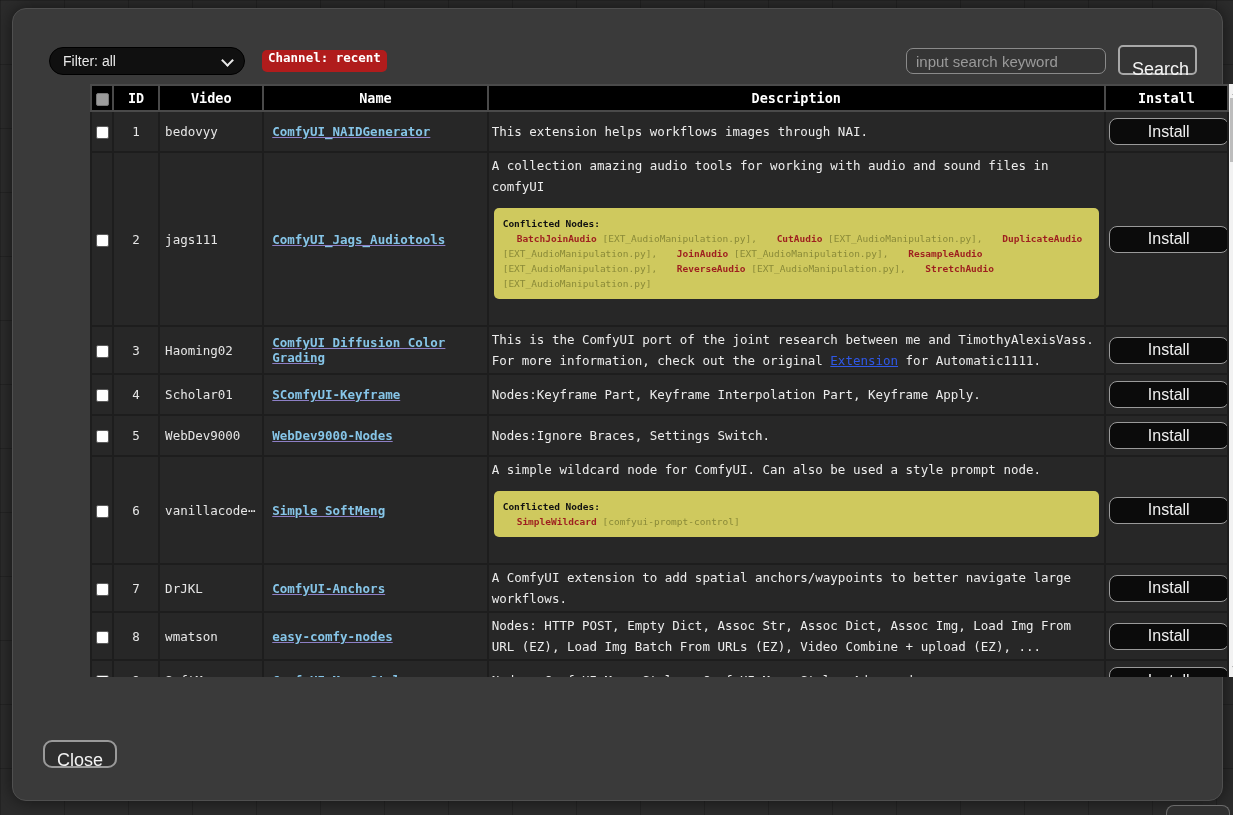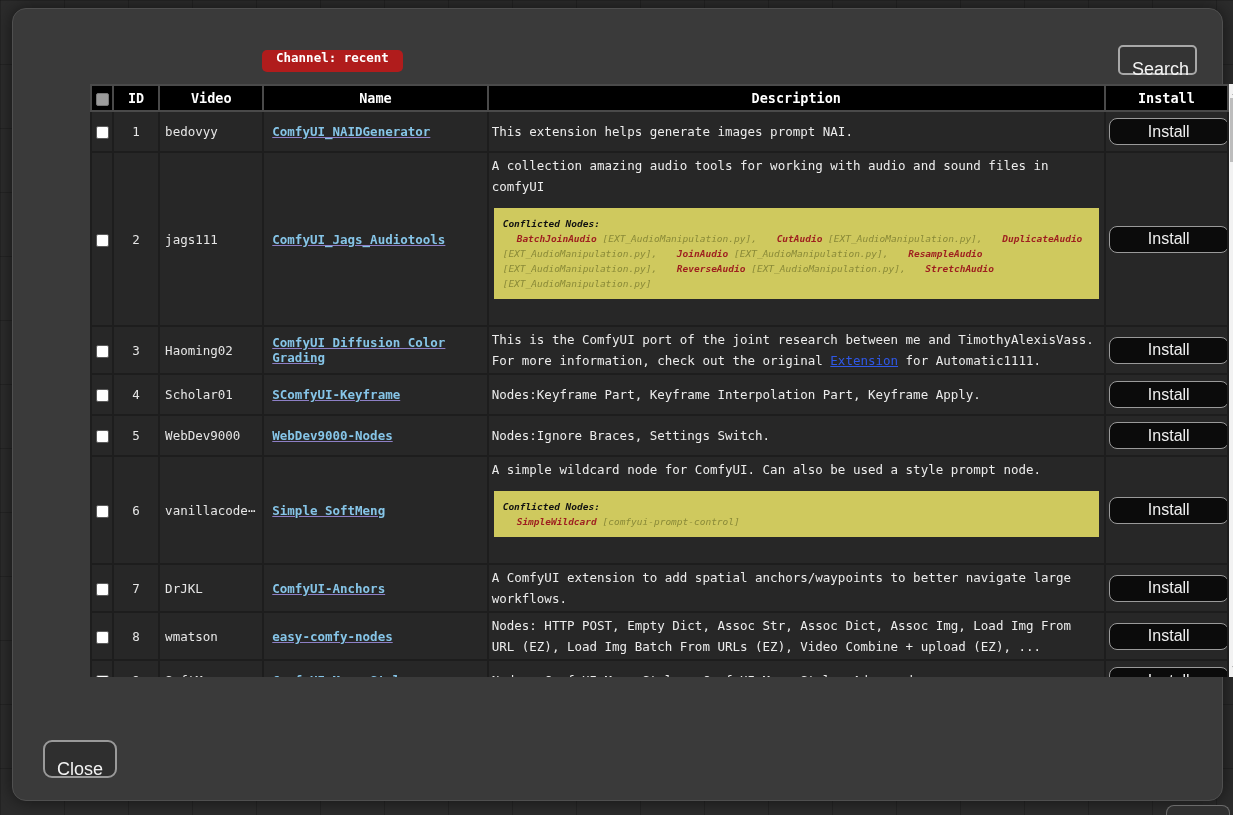--- a/index.html
+++ b/index.html
@@ -29,21 +29,21 @@
     border:1px solid #000;border-radius:14px;padding:0 28px 0 13px;
     font:14px "Liberation Sans", sans-serif;outline:none;
   }
   .select-chevron{
     position:absolute;right:13px;top:9px;width:7px;height:7px;
     border-right:2px solid #e8e8e8;border-bottom:2px solid #e8e8e8;
     transform:rotate(45deg);pointer-events:none;
   }
   .channel-badge{
     position:absolute;left:213px;top:5px;height:22px;line-height:22px;
-    background:#b01c1c;color:#fff;border-radius:5px;padding:0 14px;
+    background:#b01c1c;color:#fff;border-radius:5px;padding:0 6px;
     font:bold 12.5px "DejaVu Sans Mono", monospace;
   }
   .search-input{
     position:absolute;left:857px;top:3px;width:180px;height:24px;
     background:#353535;color:#e0e0e0;border:1.5px solid #8a8a8a;border-radius:7px;
     padding:0 9px;font:15px "Liberation Sans", sans-serif;outline:none;
   }
   .search-input::placeholder{color:#9a9a9a;}
   .search-button{
     position:absolute;left:1069px;top:0;width:79px;height:30px;
@@ -80,22 +80,22 @@
   }
   input.grid-checkbox.hdr{background:#9b9b9b;border-color:#777;}
 
   a.name-link{
     color:#86c5e8;font-weight:bold;text-decoration:underline;
     text-decoration-color:#8d7fc6;cursor:pointer;
   }
   a.desc-link{color:#2f58e8;text-decoration:underline;cursor:pointer;}
 
   .conflict-box{
-    background:#cfc95e;border-radius:0;padding:8px 9px;margin:11px 2px 24px 2px;
-    color:#55552a;font-size:9.5px;line-height:15px;font-style:italic;
+    background:#cfc95e;border-radius:5px;padding:8px 9px;margin:11px 2px 24px 2px;
+    color:#55552a;font-size:9.5px;line-height:15px;
   }
   .conflict-title{display:block;font-weight:bold;color:#111;line-height:15px;}
   .conflict-node{color:#9e1f1f;font-weight:bold;margin-left:14px;}
   .conflict-src{color:#8a8a38;}
 
   button.install-button{
     display:block;margin:4px auto;width:120px;height:27px;
     background:#0b0b0b;color:#f0f0f0;border:1px solid #9a9a9a;border-radius:8px;
     font:16px "Liberation Sans", sans-serif;cursor:pointer;
   }
@@ -111,37 +111,44 @@
   .sb-arrow-down{
     position:absolute;bottom:5px;left:3px;width:0;height:0;
     border-left:4.5px solid transparent;border-right:4.5px solid transparent;
     border-top:6px solid #9a9a9a;
   }
 
   
   .close-button{
     position:absolute;left:30px;top:731px;min-width:65px;height:28px;
     background:#2f2f2f;color:#f3f3f3;border:2px solid #9a9a9a;border-radius:9px;
-    font:18px "Liberation Sans", sans-serif;cursor:pointer;padding:17px 12px;
+    font:18px "Liberation Sans", sans-serif;cursor:pointer;padding:8px 12px;
   }
 
   
   .bg-partial-button{
     position:absolute;left:1166px;top:805px;width:62px;height:12px;
     background:#303030;border:1px solid #6a6a6a;border-bottom:none;
     border-radius:8px 8px 0 0;
   }
 </style>
 </head>
 <body>
 
 <div class="manager-dialog">
 
   <div class="toolbar">
+    <div class="select-wrap">
+      <select class="filter-select">
+        <option>Filter: all</option>
+      </select>
+      <span class="select-chevron"></span>
+    </div>
     <span class="channel-badge">Channel: recent</span>
+    <input class="search-input" type="text" placeholder="input search keyword" style="">
     <button class="search-button">Search</button>
   </div>
 
   <div class="table-area">
     <div class="table-viewport">
       <table class="manager-grid">
         <colgroup>
           <col style="width:22px">
             <col style="width:46px">
             <col style="width:104px">
@@ -160,21 +167,21 @@
             <th>Description</th>
             <th>Install</th>
           </tr>
         </thead>
         <tbody>
             <tr class="grid-row">
               <td class="cb-cell"><input class="grid-checkbox" type="checkbox" style=""></td>
               <td class="id-cell">1</td>
               <td class="author-cell">bedovyy</td>
               <td class="name-cell"><a class="name-link" href="#">ComfyUI_NAIDGenerator</a></td>
-              <td class="desc-cell">This extension helps generate images prompt NAI.</td>
+              <td class="desc-cell">This extension helps workflows images through NAI.</td>
               <td class="install-cell">
                 <button class="install-button">Install</button>
               </td>
             </tr>
             <tr class="grid-row">
               <td class="cb-cell"><input class="grid-checkbox" type="checkbox" style=""></td>
               <td class="id-cell">2</td>
               <td class="author-cell">jags111</td>
               <td class="name-cell"><a class="name-link" href="#">ComfyUI_Jags_Audiotools</a></td>
               <td class="desc-cell">A collection amazing audio tools for working with audio and sound files in comfyUI<div class="conflict-box"><span class="conflict-title">Conflicted Nodes:</span><span class="conflict-node">BatchJoinAudio</span><span class="conflict-src"> [EXT_AudioManipulation.py], </span><span class="conflict-node">CutAudio</span><span class="conflict-src"> [EXT_AudioManipulation.py], </span><span class="conflict-node">DuplicateAudio</span><span class="conflict-src"> [EXT_AudioManipulation.py], </span><span class="conflict-node">JoinAudio</span><span class="conflict-src"> [EXT_AudioManipulation.py], </span><span class="conflict-node">ResampleAudio</span><span class="conflict-src"> [EXT_AudioManipulation.py], </span><span class="conflict-node">ReverseAudio</span><span class="conflict-src"> [EXT_AudioManipulation.py], </span><span class="conflict-node">StretchAudio</span><span class="conflict-src"> [EXT_AudioManipulation.py]</span></div></td>

